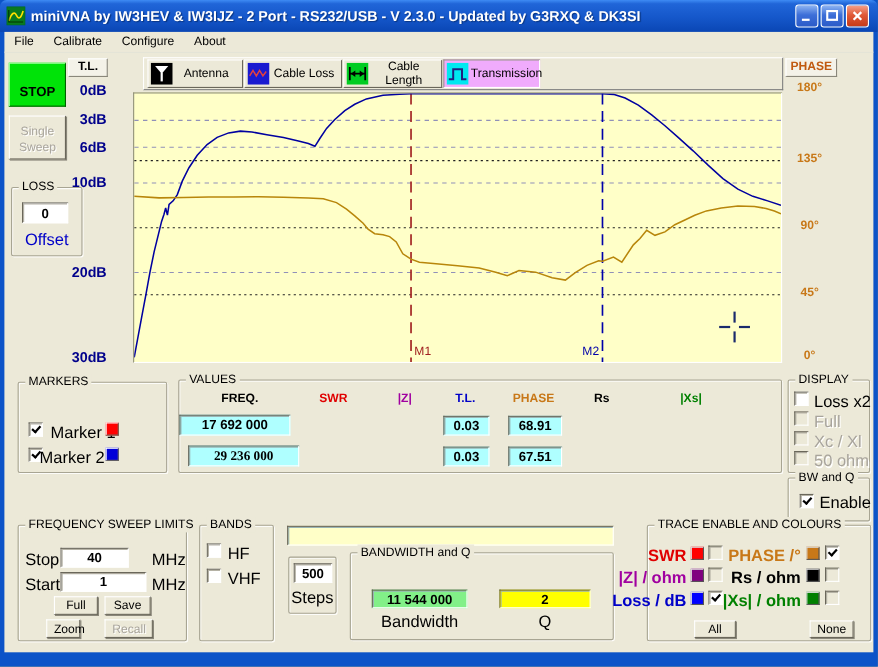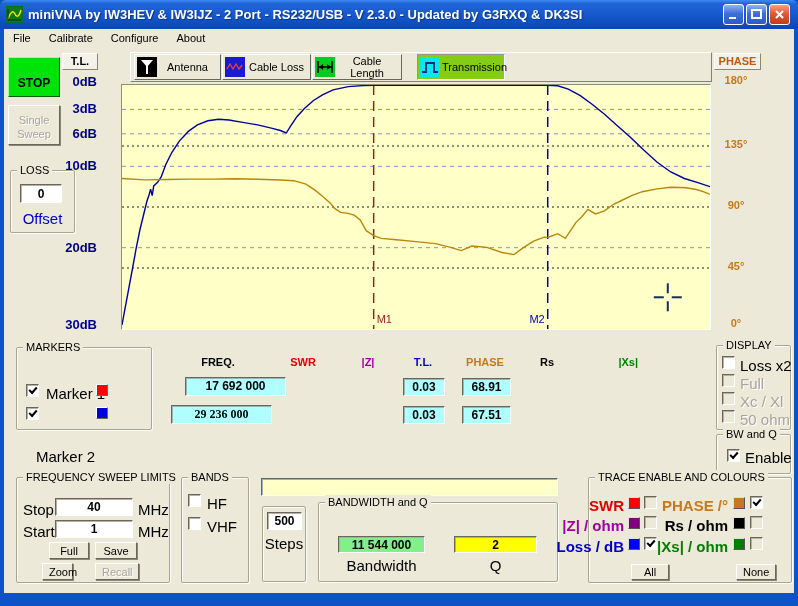--- a/index.html
+++ b/index.html
@@ -32,21 +32,21 @@
     box-shadow:inset 1px 1px 0 #B5B2A5;}
   .cb.dis{background:#ECE9D8;}
   .cb.checked::after{content:'';position:absolute;left:2px;top:2px;width:6px;height:3px;
     border-left:2px solid #000;border-bottom:2px solid #000;transform:rotate(-48deg);}
   .chip{position:absolute;width:12px;height:12px;border:1px solid;border-color:#FFF #6A675A #6A675A #FFF;}
   .lbl{position:absolute;font-size:15px;color:#000;white-space:nowrap;}
   .toolbar{position:absolute;left:126px;top:4px;width:582px;height:30px;background:#ECE9D8;
     border:1px solid;border-color:#FFF #808080 #808080 #FFF;display:flex;align-items:center;padding-left:3px;gap:1px;}
   .tab{height:26px;background:#ECE9D8;border:1px solid;border-color:#FFF #6A675A #6A675A #FFF;
     display:flex;align-items:center;font-size:11px;color:#000;}
-  .tab.active{background:#84cc16;border-color:#9A978A #FFF #FFF #9A978A;margin-left:14px;}
+  .tab.active{background:#f0abfc;border-color:#9A978A #FFF #FFF #9A978A;}
   .tab .ticon{width:20px;height:20px;margin:0 2px;flex:none;}
   .tab .tlabel{flex:1;text-align:center;padding-right:4px;}
   .raisedbox{position:absolute;background:#F4F2E8;border:1px solid;border-color:#FFF #8A877A #8A877A #FFF;
     font-size:11px;font-weight:bold;text-align:center;padding-top:1px;}
   .chart{position:absolute;left:117px;top:36px;width:590px;height:246px;background:#FFFFC8;
     border:1px solid;border-color:#909078 #FFFFFF #FFFFFF #909078;}
   .dbl{position:absolute;width:50px;text-align:right;font-size:13px;font-weight:bold;color:#00008B;}
   .phl{position:absolute;width:42px;text-align:center;font-size:11px;font-weight:bold;color:#C87818;}
   .hdr{position:absolute;width:70px;text-align:center;font-size:11px;font-weight:bold;}
   .stopbtn{position:absolute;left:4px;top:9px;width:52px;height:40px;background:#00E308;
@@ -181,34 +181,37 @@
     </div>
 
     <div class="grp" style="left:12px;top:299px;width:136px;height:83px;">
       <span class="legend">MARKERS</span>
     </div>
     <div id="markers-rows">
         <span class="cb checked" style="left: 22px; top: 336px;"></span>
         <span class="lbl" style="left: 42px; top: 337px;">Marker 1</span>
         <span class="chip" style="left: 92px; top: 336px; background: rgb(255, 0, 0);"></span>
         <span class="cb checked" style="left: 22px; top: 359px;"></span>
-        <span class="lbl" style="left: 32px; top: 360px; margin-top: 40px;">Marker 2</span>
+        <span class="lbl" style="left: 32px; top: 360px;">Marker 2</span>
         <span class="chip" style="left: 92px; top: 359px; background: rgb(0, 0, 216);"></span>
       </div>
 
+    <div class="grp" style="left:158px;top:297px;width:549px;height:85px;">
+      <span class="legend">VALUES</span>
+    </div>
     <div id="values-headers">
         <div class="hdr" style="left: 179px; top: 308px; color: rgb(0, 0, 0);">FREQ.</div>
         <div class="hdr" style="left: 264px; top: 308px; color: rgb(224, 0, 0);">SWR</div>
         <div class="hdr" style="left: 329px; top: 308px; color: rgb(160, 0, 160);">|Z|</div>
         <div class="hdr" style="left: 384px; top: 308px; color: rgb(0, 0, 200);">T.L.</div>
         <div class="hdr" style="left: 446px; top: 308px; color: rgb(200, 120, 24);">PHASE</div>
         <div class="hdr" style="left: 508px; top: 308px; color: rgb(0, 0, 0);">Rs</div>
         <div class="hdr" style="left: 564px; top: 308px; color: rgb(0, 128, 0); text-align: right;">|Xs|</div>
       </div>
-    <div class="cyanf" style="left:181px;top:329px;width:101px;height:19px;">17 692 000</div>
+    <div class="cyanf" style="left:159px;top:329px;width:101px;height:19px;">17 692 000</div>
     <div class="cyanf" style="left:167px;top:357px;width:101px;height:19px;font-family:Liberation Serif, serif;">29 236 000</div>
     <div class="cyanf" style="left:399px;top:330px;width:42px;height:18px;">0.03</div>
     <div class="cyanf" style="left:399px;top:358px;width:42px;height:18px;">0.03</div>
     <div class="cyanf" style="left:458px;top:330px;width:49px;height:18px;">68.91</div>
     <div class="cyanf" style="left:458px;top:358px;width:49px;height:18px;">67.51</div>
 
     <div class="grp" style="left:712px;top:297px;width:75px;height:85px;">
       <span class="legend">DISPLAY</span>
     </div>
     <div id="display-rows">
@@ -224,21 +227,21 @@
 
     <div class="grp" style="left:712px;top:386px;width:75px;height:40px;">
       <span class="legend">BW and Q</span>
       <span class="cb checked" style="left:10px;top:14px;"></span>
       <span class="lbl" style="left:28px;top:14px;">Enable</span>
     </div>
 
     <div class="grp" style="left:12px;top:429px;width:154px;height:106px;">
       <span class="legend">FREQUENCY SWEEP LIMITS</span>
       <span class="lbl" style="left:6px;top:23px;width:28px;text-align:right;">Stop</span>
-      <input class="inp" style="left: 38px; top: 20px; width: 78px; height: 18px; position: absolute;" value="40">
+      <input class="inp" style="left: 38px; top: 20px; width: 62px; height: 18px; position: absolute;" value="40">
       <span class="lbl" style="left:121px;top:23px;">MHz</span>
       <span class="lbl" style="left:6px;top:45px;width:28px;text-align:right;">Start</span>
       <input class="inp" style="left: 38px; top: 42px; width: 78px; height: 18px; position: absolute;" value="1">
       <span class="lbl" style="left:121px;top:45px;">MHz</span>
       <button class="btn" style="left:32px;top:64px;width:40px;height:17px;">Full</button>
       <button class="btn" style="left:78px;top:64px;width:42px;height:17px;">Save</button>
       <button class="btn" style="left:25px;top:85px;width:31px;height:17px;">Zoom</button>
       <button class="btn dis" style="left:78px;top:85px;width:44px;height:17px;">Recall</button>
     </div>
 
@@ -247,21 +250,21 @@
     </div>
     <div id="bands-rows">
         <span class="cb" style="left: 184px; top: 446px;"></span>
         <span class="lbl" style="left: 203px; top: 447px;">HF</span>
         <span class="cb" style="left: 184px; top: 469px;"></span>
         <span class="lbl" style="left: 203px; top: 470px;">VHF</span>
       </div>
 
     <div class="cyanf" style="left:257px;top:430px;width:297px;height:18px;background:#FFFFC8;"></div>
 
-    <div class="grp" style="left:258px;top:458px;width:44px;height:76px;">
+    <div class="grp" style="left:258px;top:458px;width:44px;height:52px;">
       <input class="inp" style="left: 4px; top: 5px; width: 35px; height: 18px; position: absolute;" value="500">
       <div class="lbl" style="left:0;top:28px;width:42px;text-align:center;">Steps</div>
     </div>
 
     <div class="grp" style="left:314px;top:454px;width:240px;height:80px;">
       <span class="legend">BANDWIDTH and Q</span>
       <div class="cyanf" id="bw-field" style="left: 19px; top: 33px; width: 87px; height: 17px; background: rgb(130, 240, 136);">11 544 000</div>
       <div class="lbl" style="left:19px;top:54px;width:87px;text-align:center;">Bandwidth</div>
       <div class="cyanf" id="q-field" style="left: 135px; top: 33px; width: 83px; height: 17px; background: rgb(255, 255, 0);">2</div>
       <div class="lbl" style="left:135px;top:54px;width:83px;text-align:center;">Q</div>

